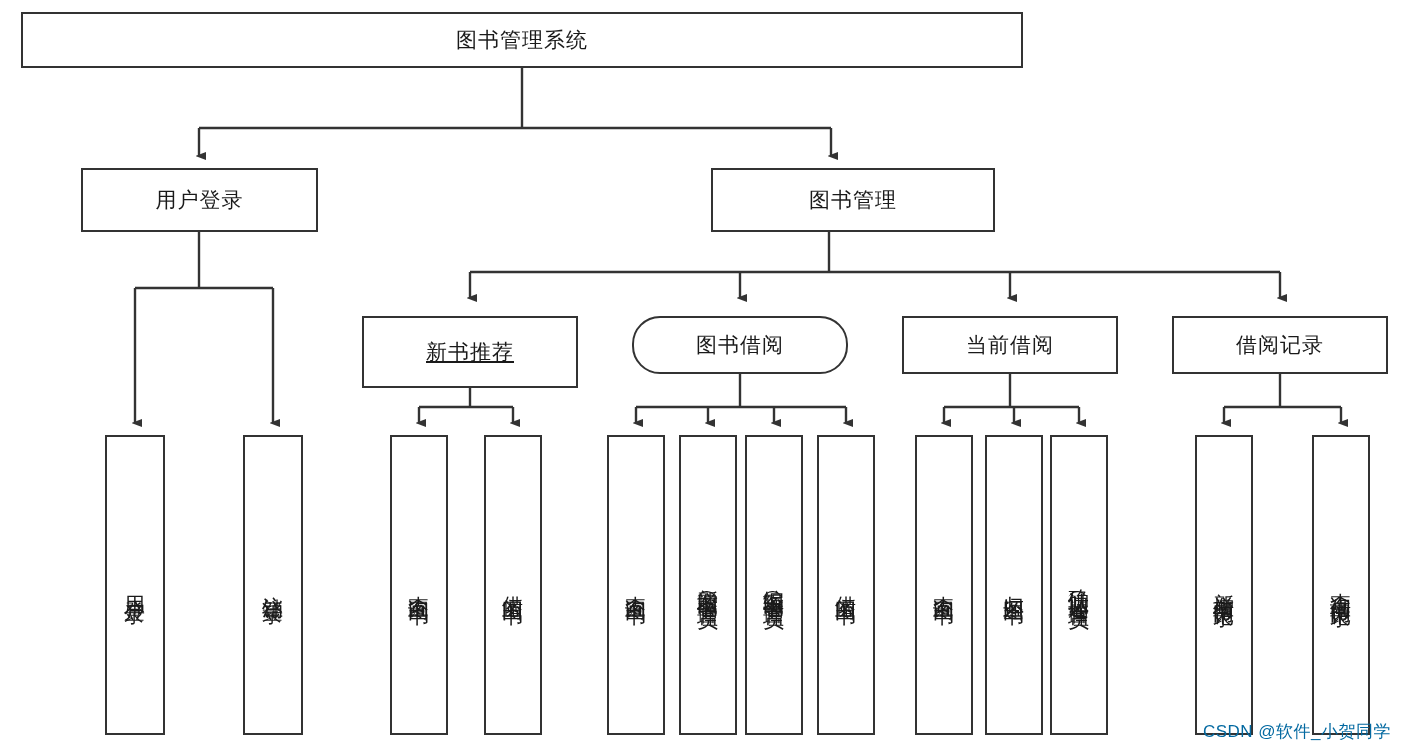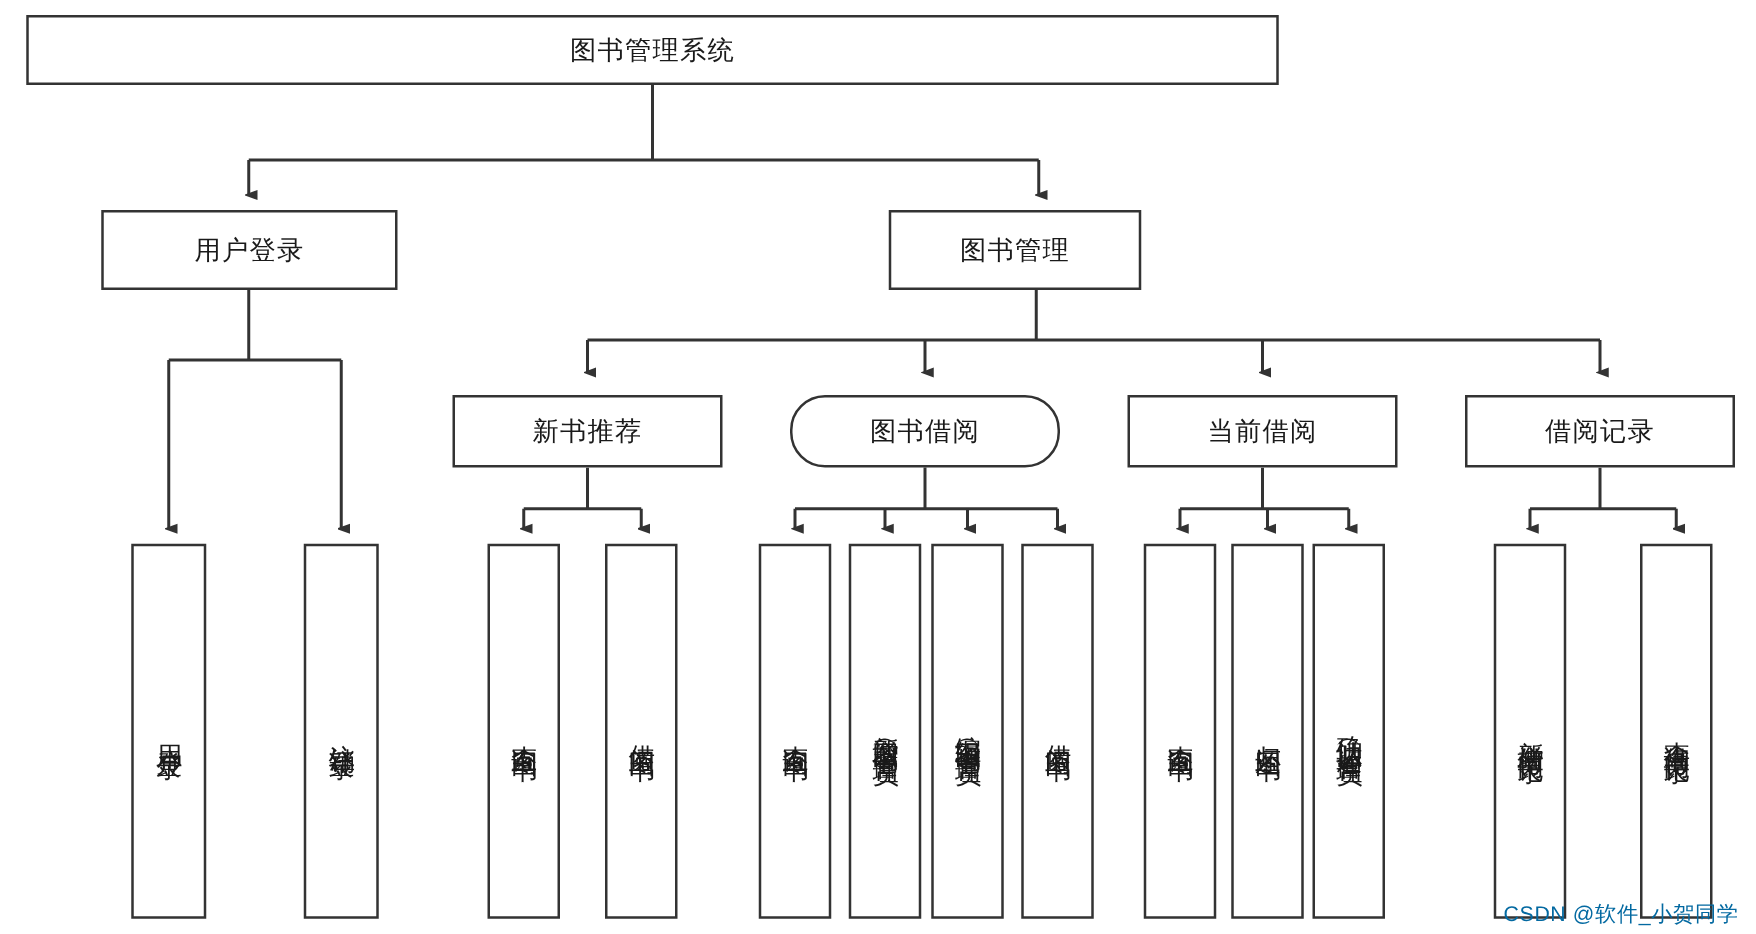--- a/index.html
+++ b/index.html
@@ -124,25 +124,25 @@
   </svg>
 
   <div class="node horiz" id="root-node" style="left:21px; top:12px; width:1002px; height:56px;">
     <span class="label">图书管理系统</span>
   </div>
 
   <div class="node horiz" style="left:81px; top:168px; width:237px; height:64px;">
     <span class="label">用户登录</span>
   </div>
 
-  <div class="node horiz" style="left:711px; top:168px; width:202px; height:64px;">
+  <div class="node horiz" style="left:711px; top:168px; width:284px; height:64px;">
     <span class="label">图书管理</span>
   </div>
 
-  <div class="node horiz" style="left:362px; top:316px; width:216px; height:58px;">
+  <div class="node horiz" style="left:362px; top:316px; width:216px; height:72px;text-decoration:underline;">
     <span class="label">新书推荐</span>
   </div>
 
   <div class="node horiz" style="left:632px; top:316px; width:216px; height:58px;border-radius:28px;">
     <span class="label">图书借阅</span>
   </div>
 
   <div class="node horiz" style="left:902px; top:316px; width:216px; height:58px;">
     <span class="label">当前借阅</span>
   </div>

